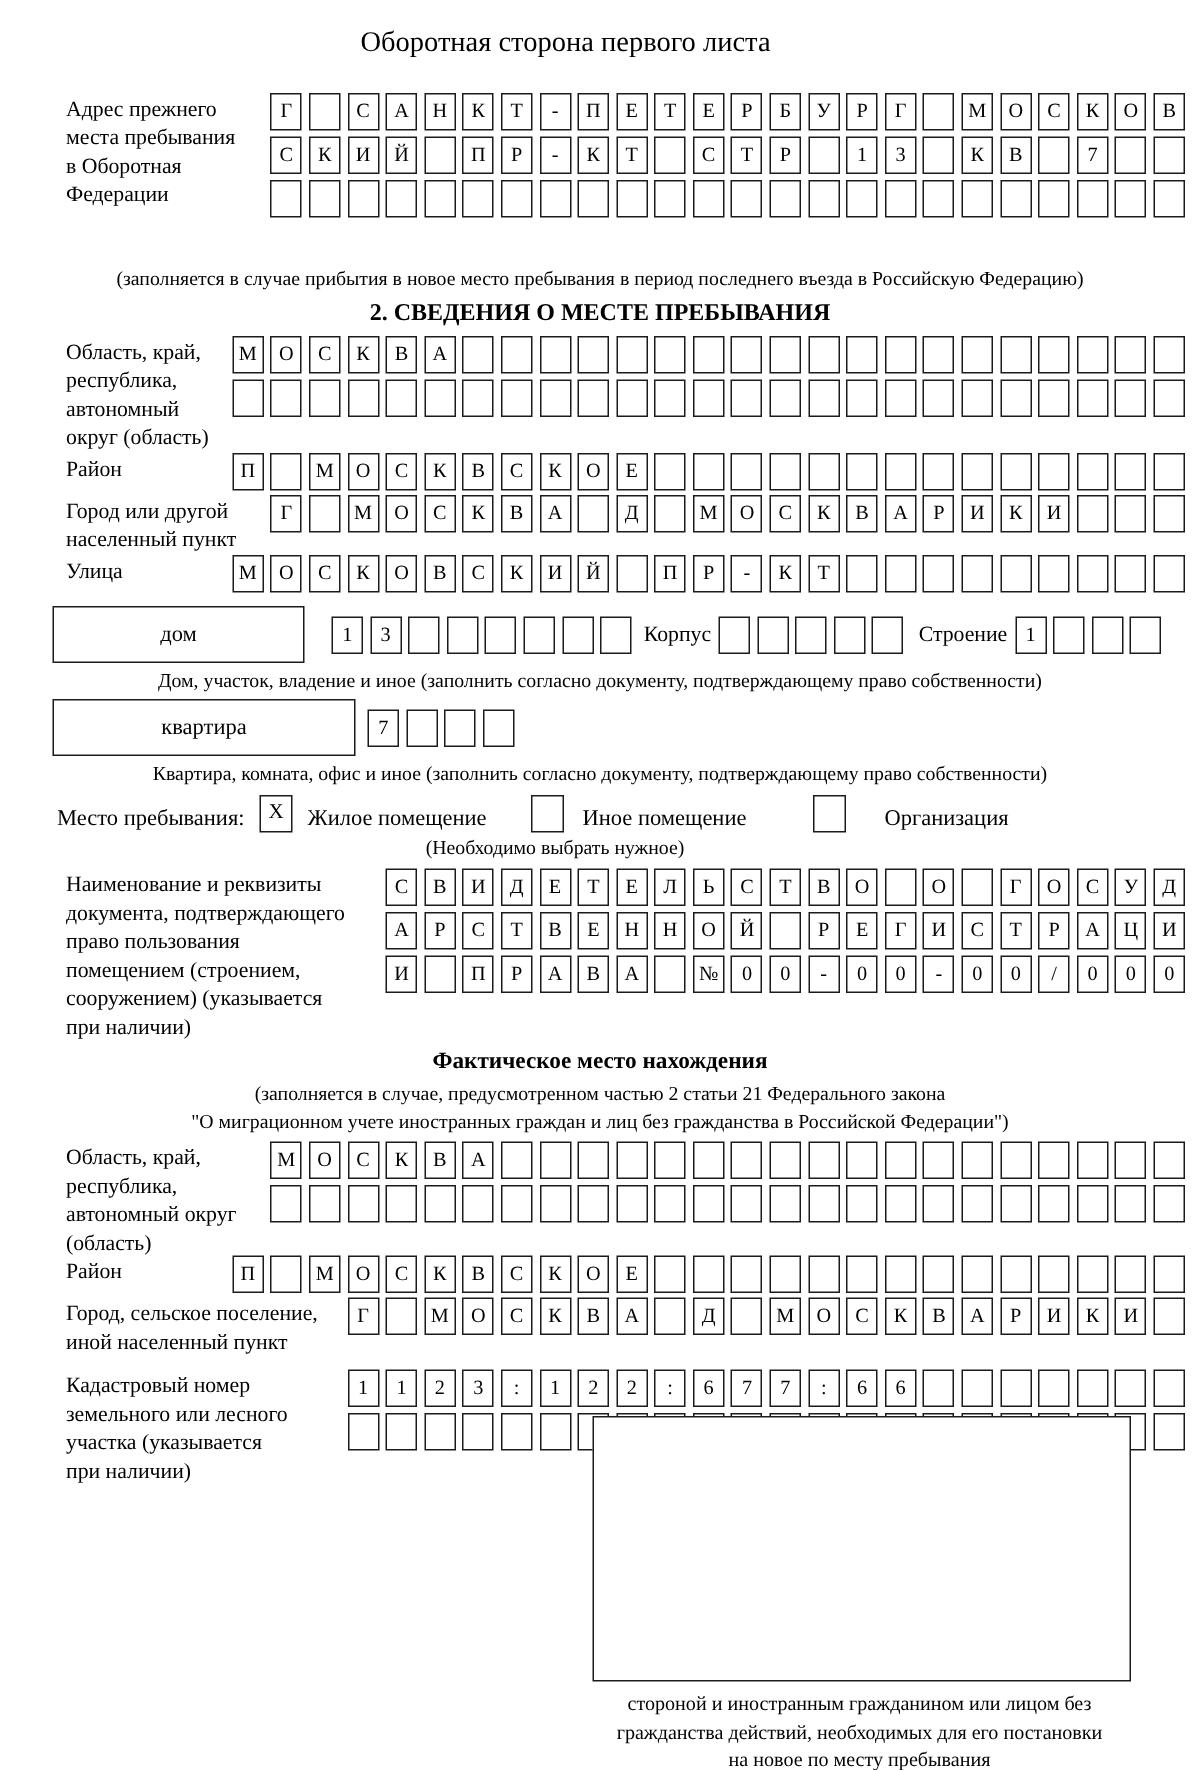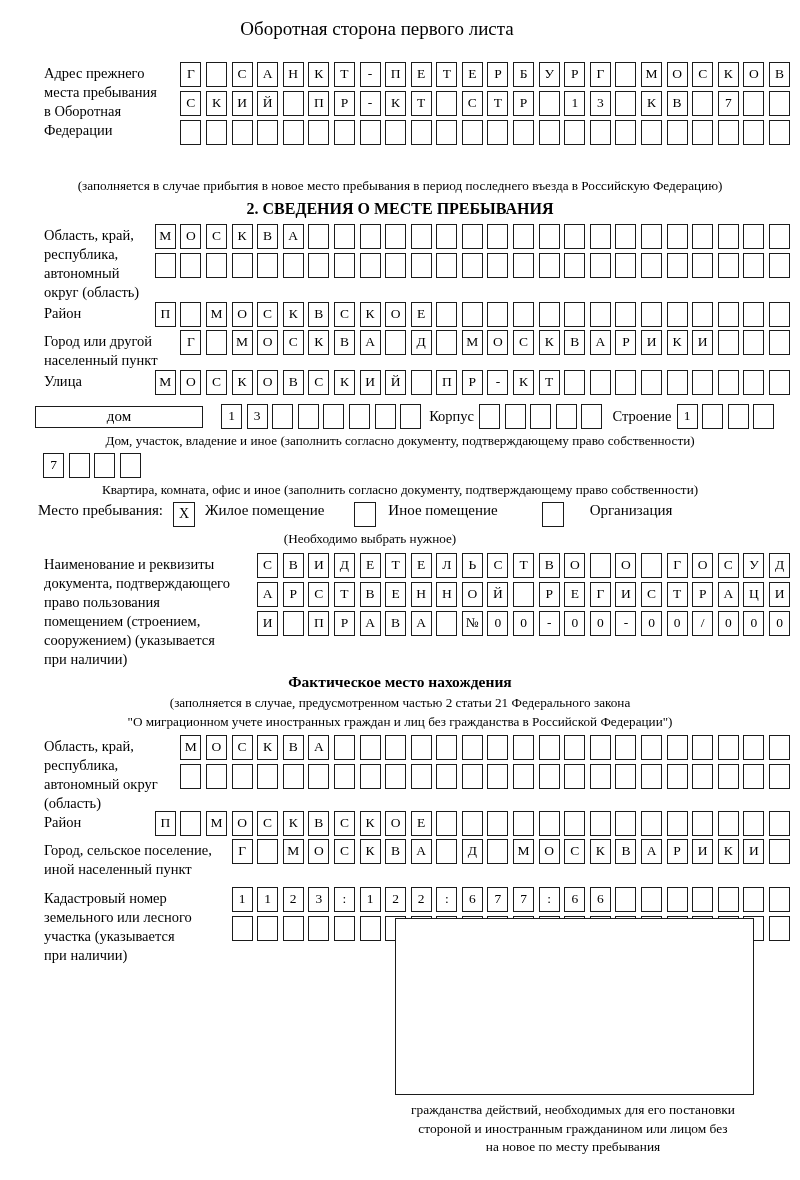--- a/index.html
+++ b/index.html
@@ -17,30 +17,30 @@
     box-sizing:border-box;width:21px;height:25px;border:1.7px solid #1b1b1b;
     font-size:13.5px;line-height:21px;text-align:center;background:#fff;flex:0 0 auto;
   }
   .note{text-align:center;font-size:13.2px;margin-top:3px;line-height:17px;}
   .sec-title{text-align:center;font-weight:bold;font-size:16px;margin:6px 0 4px 0;}
   .addr{margin-top:22px;min-height:112px;}
   .ob1{margin-top:6px;min-height:78px;}
   .one-row{min-height:28px;}
   .two-row{min-height:40px;}
   .inline-row{display:flex;align-items:center;margin-left:35px;font-size:14.5px;}
-  .wbox{box-sizing:border-box;border:1.7px solid #1b1b1b;height:22px;display:flex;
+  .wbox{box-sizing:border-box;border:1.7px solid #1b1b1b;height:38px;display:flex;
         align-items:center;justify-content:center;flex:0 0 auto;font-size:15px;}
   .wbox.dom{width:168px;}
   .wbox.kv{width:202px;}
   .cellgroup{display:flex;gap:4.6px;}
   .dom-row{margin-top:6px;}
   .kv-row{margin-top:4px;}
   .ml18{margin-left:18px;}.ml8{margin-left:8px;}.ml5{margin-left:5px;}.ml10{margin-left:10px;}
   .fldlbl{flex:0 0 auto;}
-  .mesto{margin-top:4px;margin-left:38px;display:flex;align-items:flex-start;font-size:15px;min-height:27px;}
+  .mesto{margin-top:4px;margin-left:38px;display:flex;align-items:flex-end;font-size:15px;min-height:27px;}
   .cb{box-sizing:border-box;width:22px;height:25px;border:1.7px solid #1b1b1b;
       text-align:center;line-height:21px;font-size:14px;flex:0 0 auto;}
   .cb1{margin-left:10px;}.opt1{margin-left:10px;}
   .cb2{margin-left:30px;}.opt2{margin-left:12px;}
   .cb3{margin-left:44px;}.opt3{margin-left:26px;}
   .mesto-note{margin-left:240px;width:260px;text-align:center;font-size:13.2px;margin-top:2px;}
   .docblk{margin-top:6px;min-height:112px;}
   .fact-head{margin-top:8px;text-align:center;font-weight:bold;font-size:15.5px;}
   .fact-note{margin-top:2px;text-align:center;font-size:13.2px;line-height:19px;}
   .ob2{margin-top:4px;min-height:76px;}
@@ -339,20 +339,21 @@
   <div class="cellgroup ml5">
       <span class="cell">1</span>
       <span class="cell"></span>
       <span class="cell"></span>
       <span class="cell"></span>
     </div>
 </div>
 <div class="note">Дом, участок, владение и иное (заполнить согласно документу, подтверждающему право собственности)</div>
 
 <div class="inline-row kv-row">
+  <div class="wbox kv">квартира</div>
   <div class="cellgroup ml8">
       <span class="cell">7</span>
       <span class="cell"></span>
       <span class="cell"></span>
       <span class="cell"></span>
     </div>
 </div>
 <div class="note">Квартира, комната, офис и иное (заполнить согласно документу, подтверждающему право собственности)</div>
 
 <div class="mesto">
@@ -635,17 +636,17 @@
         <span class="cell"></span>
         <span class="cell"></span>
         <span class="cell"></span>
         <span class="cell"></span>
         <span class="cell"></span>
         <span class="cell"></span>
       </div>
   </div>
   <div class="stamp-box"></div>
   <div class="stamp-caption">
+      <div>стороной и иностранным гражданином или лицом без</div>
       <div>гражданства действий, необходимых для его постановки</div>
-      <div>стороной и иностранным гражданином или лицом без</div>
       <div>на новое по месту пребывания</div>
     </div>
 </div>
 
 </body></html>

